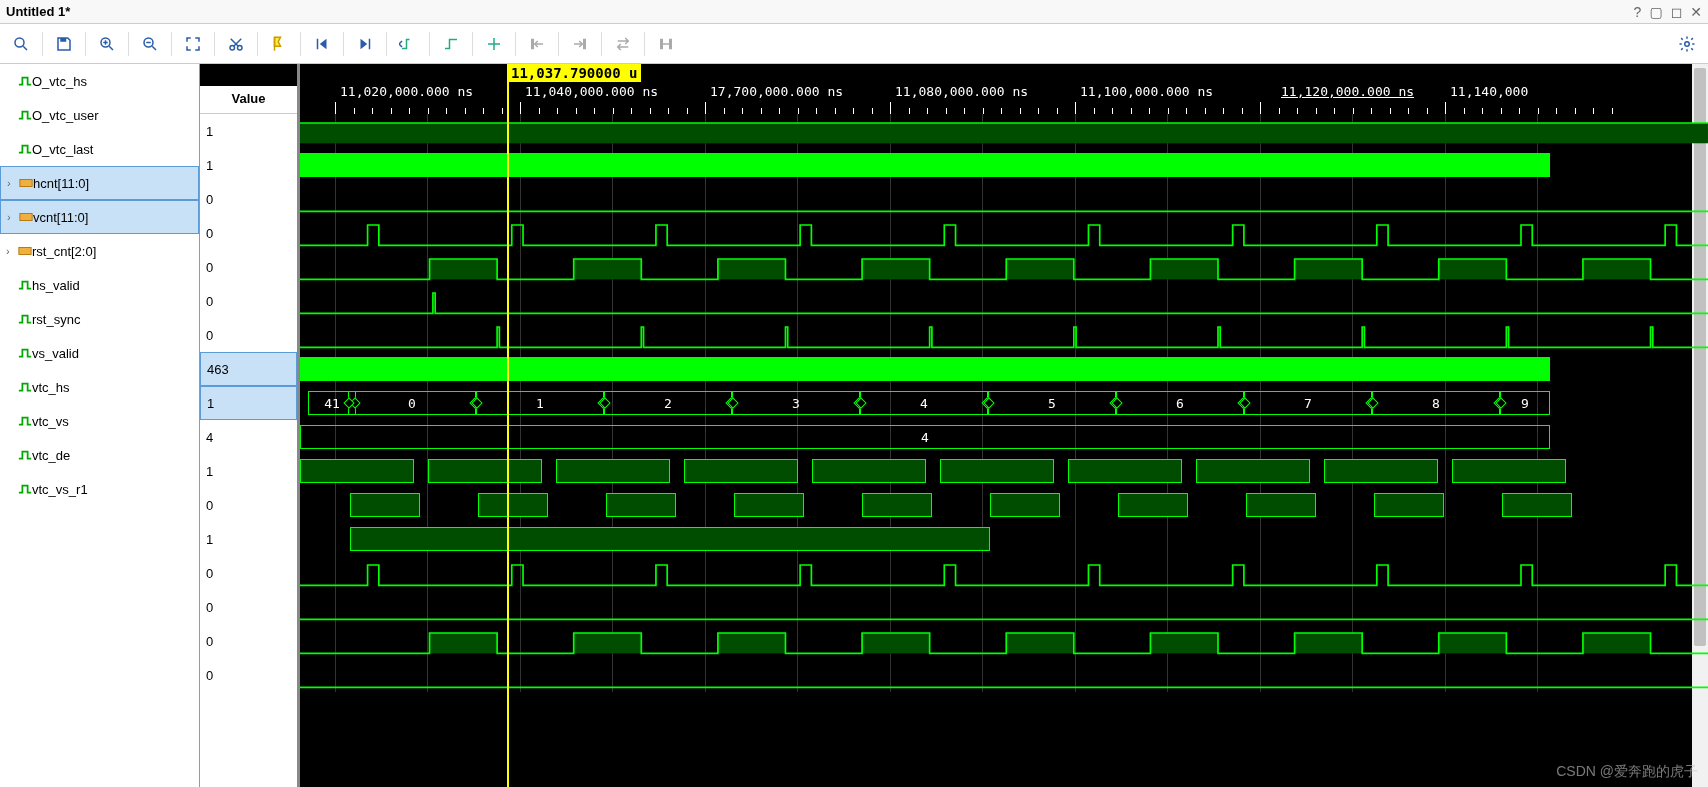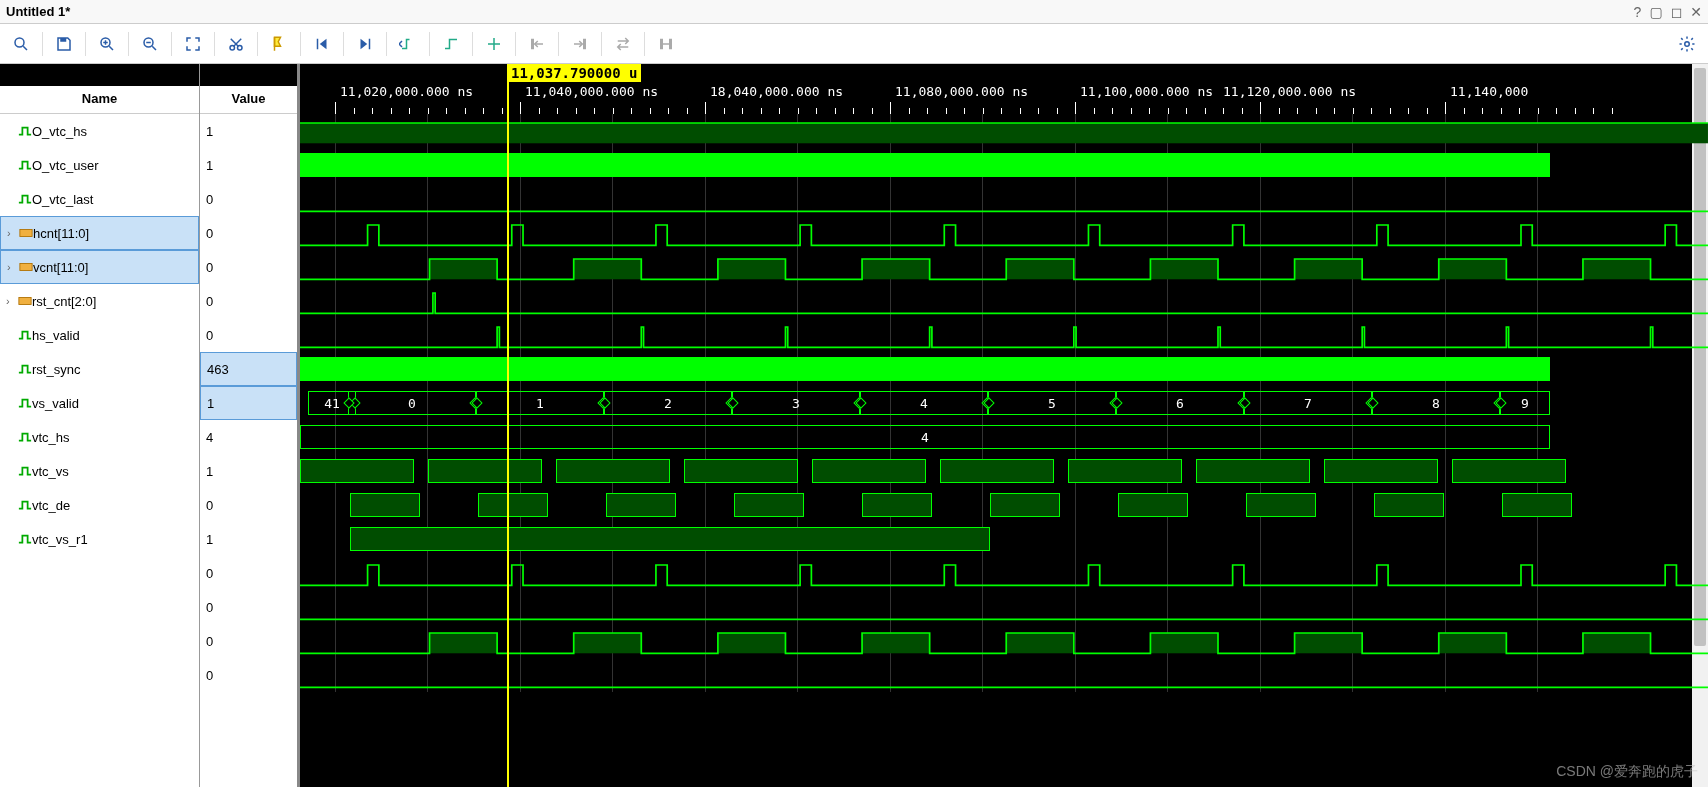--- a/index.html
+++ b/index.html
@@ -185,23 +185,20 @@
       <svg viewBox="0 0 24 24" fill="none" stroke="currentColor" stroke-width="2">
         <circle cx="12" cy="12" r="3"></circle>
         <path d="M12 2v3M12 19v3M4.2 4.2l2.1 2.1M17.7 17.7l2.1 2.1M2 12h3M19 12h3M4.2 19.8l2.1-2.1M17.7 6.3l2.1-2.1"></path>
       </svg>
     </div>
 </div>
 
 <div class="body-area">
   <div class="left-panel">
     <div class="col-name">
-      <div class="col-hdr">
-          <span>Name</span>
-        </div>
       <div id="names">
           <div class="sig-row">
             <span class="exp"></span>
             <svg class="sig-icon" viewBox="0 0 16 16">
               <path d="M1 12h4V4h6v8h4" fill="none" stroke="#0a0" stroke-width="2"></path>
             </svg>
             <span class="sig-name">O_vtc_hs</span>
           </div>
           <div class="sig-row">
             <span class="exp"></span>
@@ -314,24 +311,24 @@
         </div>
     </div>
   </div>
 
   <div class="wave-panel">
     <div class="ruler-area">
       <div class="marker-flag" id="marker-flag" style="left: 207px;">11,037.790000 u</div>
       <div class="time-labels" id="time-labels">
           <span class="time-label" style="left: 40px;">11,020,000.000 ns</span>
           <span class="time-label" style="left: 225px;">11,040,000.000 ns</span>
-          <span class="time-label" style="left: 410px;">18,040,000.000 ns</span>
+          <span class="time-label" style="left: 410px;">17,700,000.000 ns</span>
           <span class="time-label" style="left: 595px;">11,080,000.000 ns</span>
           <span class="time-label" style="left: 780px;">11,100,000.000 ns</span>
-          <span class="time-label" style="left: 923px;">11,120,000.000 ns</span>
+          <span class="time-label" style="left: 981px; text-decoration: underline;">11,120,000.000 ns</span>
           <span class="time-label" style="left: 1150px;">11,140,000</span>
         </div>
       <div class="ticks" id="ticks">
           <div class="tick-major" style="left: 35px;"></div>
           <div class="tick-minor" style="left: 53.5px;"></div>
           <div class="tick-minor" style="left: 72px;"></div>
           <div class="tick-minor" style="left: 90.5px;"></div>
           <div class="tick-minor" style="left: 109px;"></div>
           <div class="tick-minor" style="left: 127.5px;"></div>
           <div class="tick-minor" style="left: 146px;"></div>

